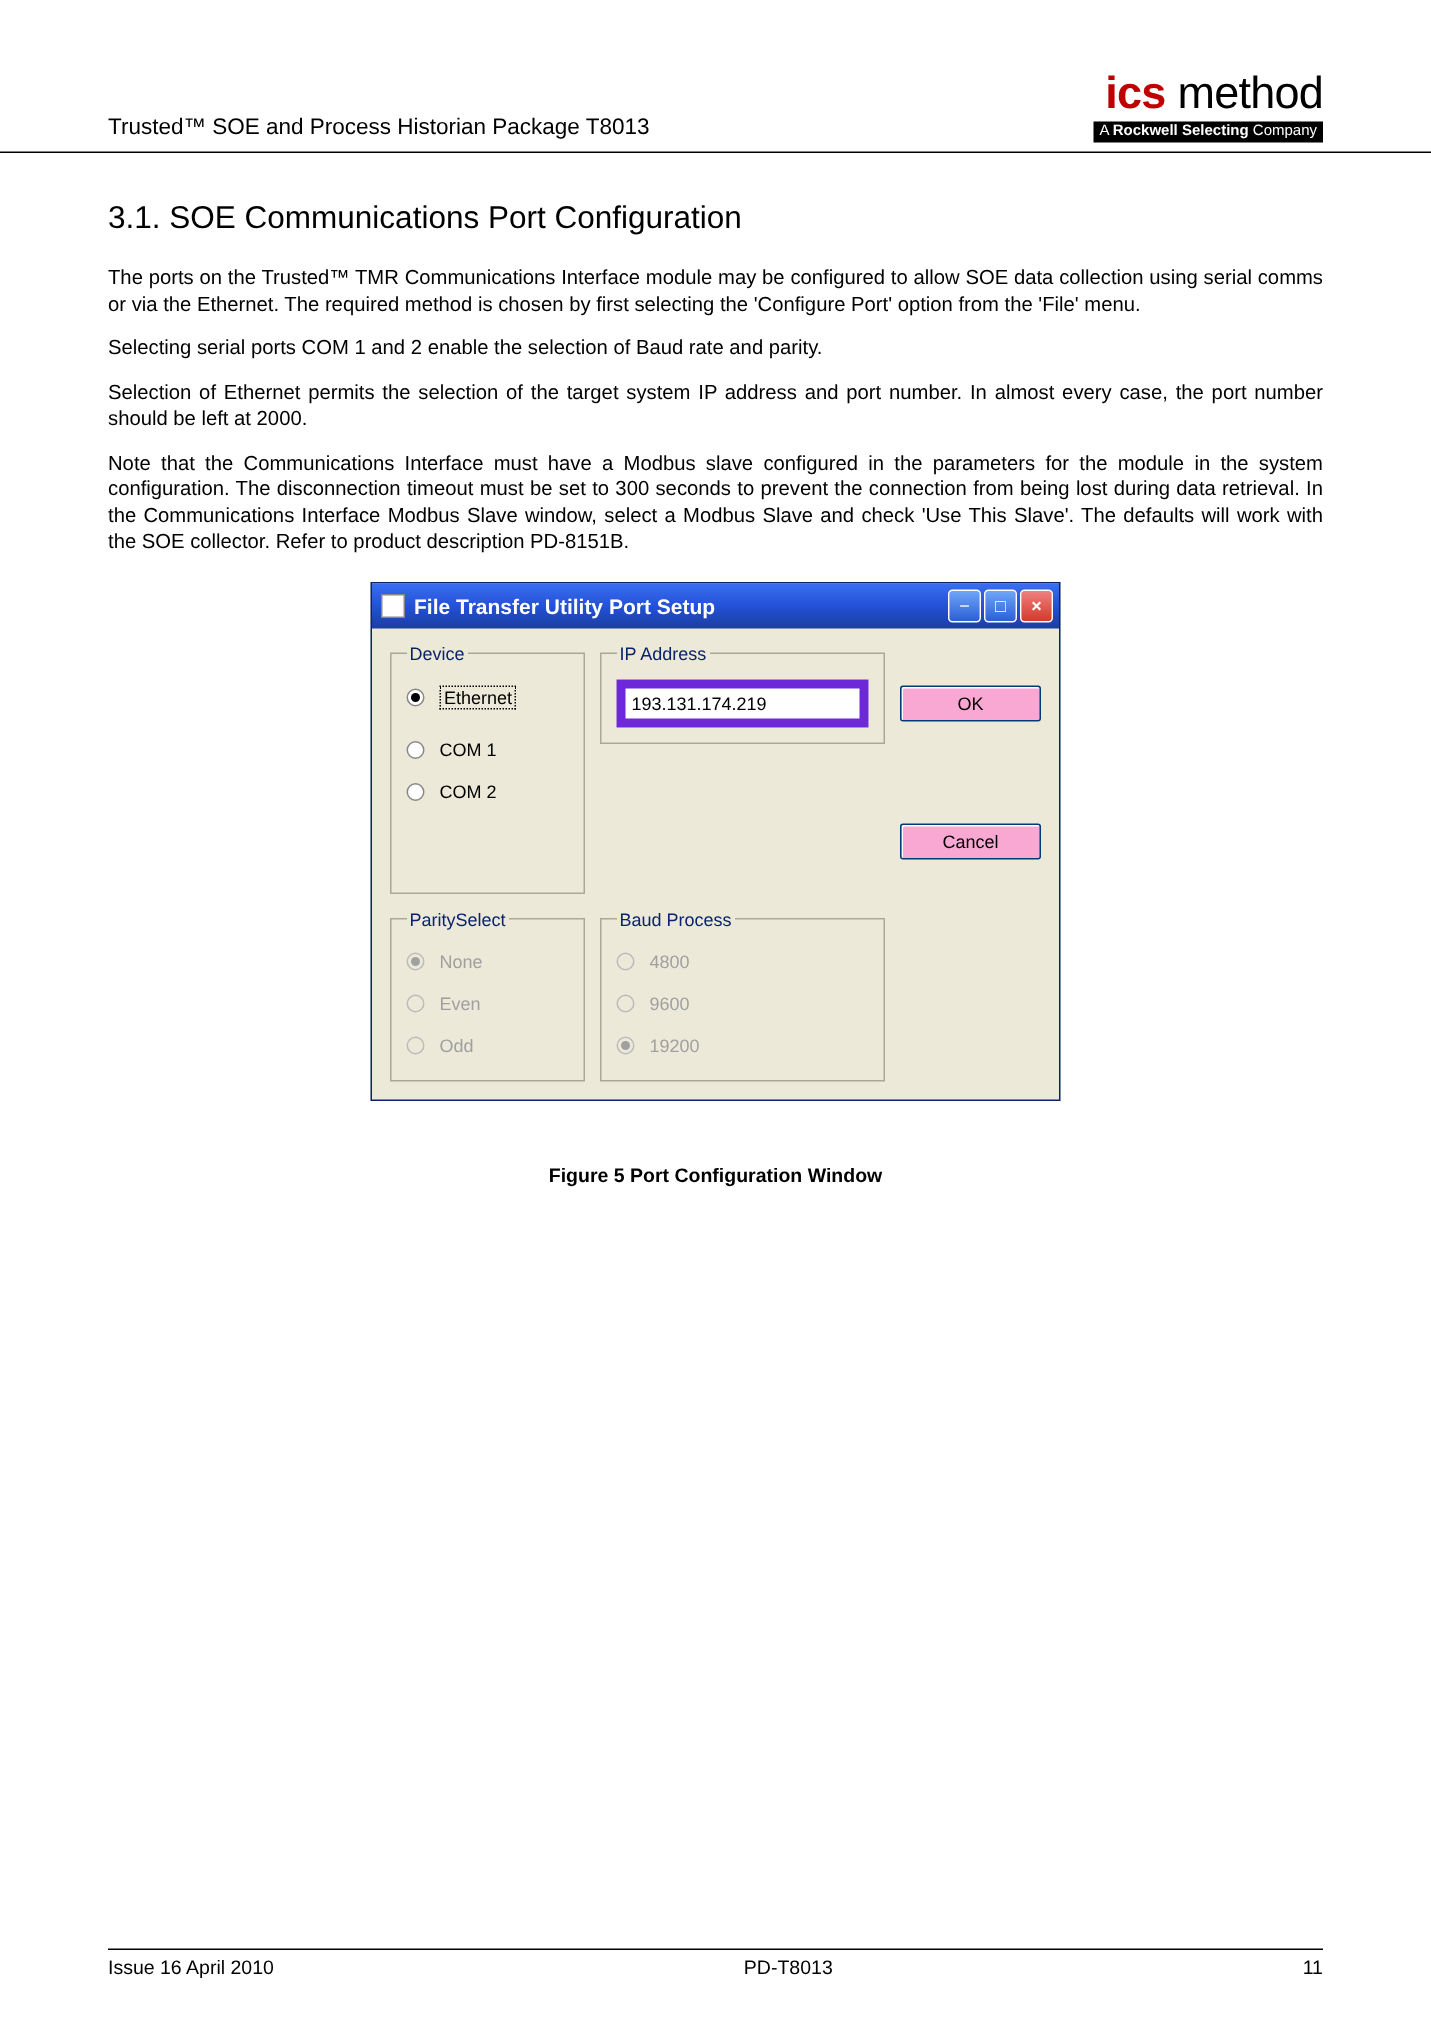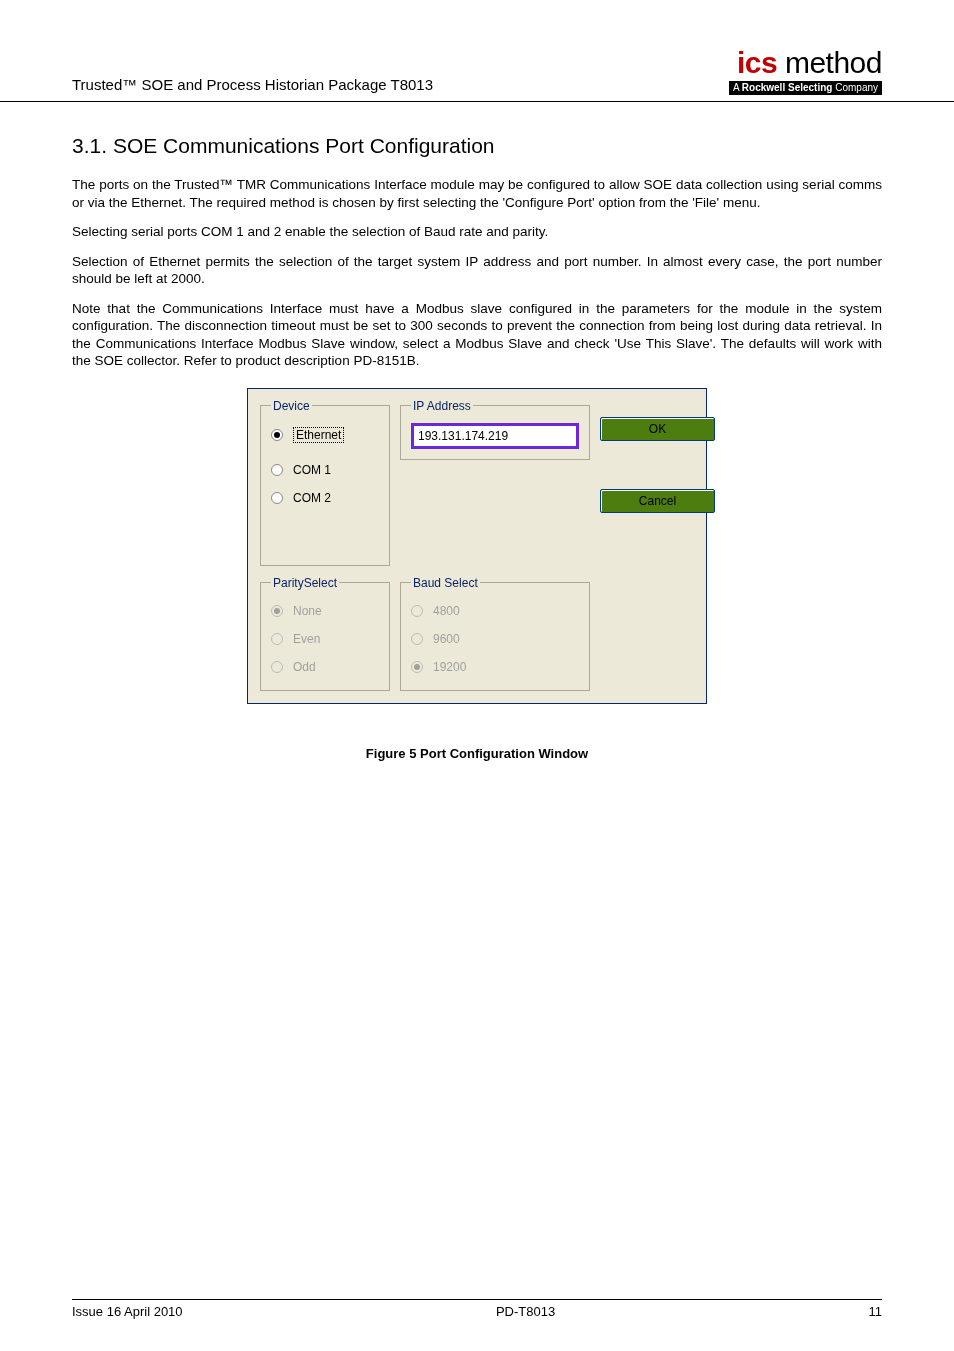--- a/index.html
+++ b/index.html
@@ -147,37 +147,37 @@
     position: absolute;
     top: 2px; left: 2px;
   }
   .radio.checked.disabled::after { background: #a0a0a0; }
   .dotted-focus {
     border: 1px dotted #000;
     padding: 0 2px;
   }
   .textfield {
     width: 100%;
-    border: 3px solid #6d28d9;
+    border: 6px solid #6d28d9;
     background: #fff;
     font-size: 12px;
     padding: 3px 4px;
     font-family: inherit;
     margin-top: 2px;
   }
   .btn {
-    width: 115px;
+    width: 94px;
     height: 24px;
     border: 1px solid #003c74;
-    background: #4d7c0f;
+    background: #f9a8d4;
     font-size: 12px;
     cursor: pointer;
     border-radius: 2px;
     box-shadow: inset 1px 1px 0 #fff;
-    margin: 10px 0;
+    margin: 20px 0;
   }
   .btns-col { display: flex; flex-direction: column; align-items: flex-start; justify-content: flex-start; padding-top: 8px;}
   .device-fs { grid-column: 1; grid-row: 1; }
   .btns-col { grid-column: 3; grid-row: 1;}
   .parity-fs { grid-column: 1; grid-row: 2; }
   .baud-fs { grid-column: 2; grid-row: 2; }
   .device-inner { height: 128px;}
   .ipport-wrap { grid-column:2; grid-row:1; display:flex; flex-direction:column; gap:10px;}
   .caption {
     text-align: center;
@@ -218,20 +218,31 @@
     <span>SOE Communications Port Configuration</span>
   </h2>
 
   <p class="body">The ports on the Trusted™ TMR Communications Interface module may be configured to allow SOE data collection using serial comms or via the Ethernet.  The required method is chosen by first selecting the 'Configure Port' option from the 'File' menu.</p>
   <p class="body">Selecting serial ports COM 1 and 2 enable the selection of Baud rate and parity.</p>
   <p class="body">Selection of Ethernet permits the selection of the target system IP address and port number.  In almost every case, the port number should be left at 2000.</p>
   <p class="body">Note that the Communications Interface must have a Modbus slave configured in the parameters for the module in the system configuration. The disconnection timeout must be set to 300 seconds to prevent the connection from being lost during data retrieval. In the Communications Interface Modbus Slave window, select a Modbus Slave and check 'Use This Slave'. The defaults will work with the SOE collector. Refer to product description PD-8151B.</p>
 
   <div class="dialog-wrap">
     <div class="dialog">
+      <div class="titlebar">
+        <div class="titlebar-left">
+          <div class="title-icon"></div>
+          <span class="title">File Transfer Utility Port Setup</span>
+        </div>
+        <div class="win-buttons">
+          <div class="win-btn win-min">−</div>
+          <div class="win-btn win-max">□</div>
+          <div class="win-btn win-close">×</div>
+        </div>
+      </div>
       <div class="dlg-body">
         <fieldset class="device-fs">
           <legend>Device</legend>
           <div class="device-inner">
             <div class="opt">
               <span class="radio checked"></span>
               <span class="dotted-focus">Ethernet</span>
             </div>
             <div class="opt" style="margin-top:20px;">
               <span class="radio"></span>
@@ -267,21 +278,21 @@
             <span class="radio disabled"></span>
             <span>Even</span>
           </div>
           <div class="opt disabled" style="margin-top:14px;">
             <span class="radio disabled"></span>
             <span>Odd</span>
           </div>
         </fieldset>
 
         <fieldset class="baud-fs">
-          <legend>Baud Select</legend>
+          <legend>Baud Process</legend>
           <div class="opt disabled">
             <span class="radio disabled"></span>
             <span>4800</span>
           </div>
           <div class="opt disabled" style="margin-top:14px;">
             <span class="radio disabled"></span>
             <span>9600</span>
           </div>
           <div class="opt disabled" style="margin-top:14px;">
             <span class="radio checked disabled"></span>

